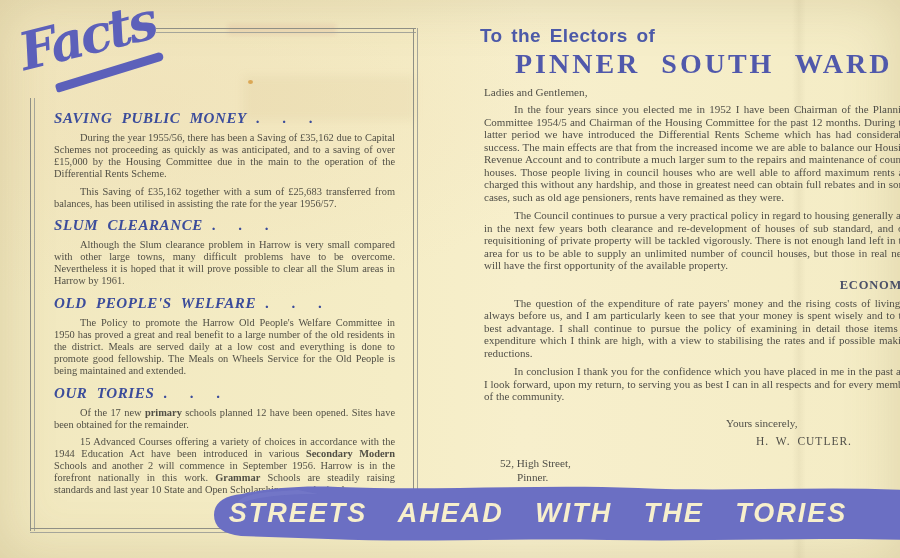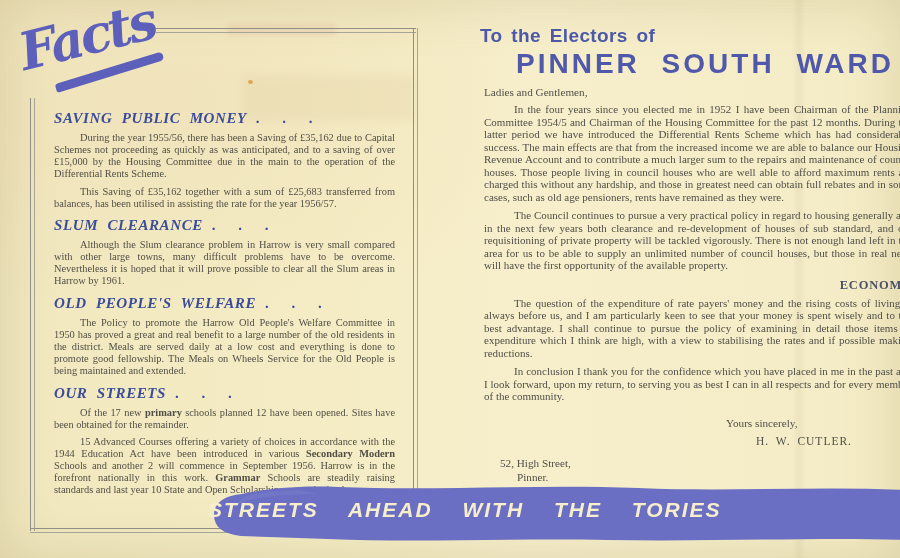--- a/index.html
+++ b/index.html
@@ -52,22 +52,22 @@
   .left-col p{
     margin:0 0 6px;font-size:10.4px;line-height:11.9px;text-align:justify;
     text-indent:26px;
   }
   
   .addr-line{
     position:absolute;left:480px;top:25px;font-family:"Liberation Sans",sans-serif;
     font-weight:bold;font-size:19px;color:#4c59a8;letter-spacing:.4px;word-spacing:3px;text-align:center;
   }
   .ward{
-    position:absolute;left:515px;top:48px;width:380px;text-align:center;
-    font-family:Liberation Sans, sans-serif;font-weight:bold;font-size:28px;
+    position:absolute;left:515px;top:48px;width:380px;
+    font-family:Liberation Serif, serif;font-weight:bold;font-size:28px;
     color:#5058ab;letter-spacing:3px;word-spacing:11px;white-space:nowrap;
   }
   .letter{position:absolute;left:484px;top:86px;width:428px;color:#504f48;}
   .salutation{font-size:11.2px;margin:0 0 5px;}
   .letter p{
     margin:0 0 6px;font-size:11px;line-height:12.5px;text-align:justify;text-indent:30px;
   }
   .econ{
     font-family:"Liberation Serif",serif;font-weight:bold;font-size:12.5px;
     letter-spacing:.8px;color:#4c5168;margin:2px 0 4px;text-align:right;
@@ -76,23 +76,23 @@
   .signature{margin:6px 0 0 272px;font-size:11.5px;letter-spacing:1px;word-spacing:3px;}
   .address{margin-top:9px;font-size:11.2px;}
   .address .l2{margin-left:17px;}
   .address .l1{margin-left:0;}
   .address div{line-height:14px;}
   .address{padding-left:16px;}
   
   .banner{position:absolute;left:208px;top:482px;width:700px;height:64px;}
   .banner svg{position:absolute;left:0;top:0;}
   .banner-text{
-    position:absolute;left:0;top:16px;width:660px;text-align:left;
+    position:absolute;left:0;top:16px;width:660px;text-align:center;
     font-family:"Liberation Sans",sans-serif;font-style:italic;font-weight:bold;
-    font-size:21px;color:#f7efcc;letter-spacing:2px;word-spacing:22px;white-space:nowrap;
+    font-size:27px;color:#f7efcc;letter-spacing:2px;word-spacing:22px;white-space:nowrap;
   }
 </style>
 </head>
 <body>
 
 <div class="sheet">
 
   <div class="fold"></div>
   <div class="ghost1"></div>
   <div class="ghost2"></div>
@@ -118,21 +118,21 @@
       <h2 class="lhead"><span>SLUM CLEARANCE</span><span class="dots">. . .</span></h2>
       <p><span>Although the Slum clearance problem in Harrow is very small compared with other large towns, many difficult problems have to be overcome. Nevertheless it is hoped that it will prove possible to clear all the Slum areas in Harrow by 1961.</span></p>
     </section>
 
     <section>
       <h2 class="lhead"><span>OLD PEOPLE'S WELFARE</span><span class="dots">. . .</span></h2>
       <p><span>The Policy to promote the Harrow Old People's Welfare Committee in 1950 has proved a great and real benefit to a large number of the old residents in the district. Meals are served daily at a low cost and everything is done to promote good fellowship. The Meals on Wheels Service for the Old People is being maintained and extended.</span></p>
     </section>
 
     <section>
-      <h2 class="lhead"><span>OUR STREETS</span><span class="dots">. . .</span></h2>
+      <h2 class="lhead"><span>OUR TORIES</span><span class="dots">. . .</span></h2>
       <p><span>Of the 17 new </span><span style="font-weight: bold;">primary</span><span> schools planned 12 have been opened. Sites have been obtained for the remainder.</span></p>
       <p><span>15 Advanced Courses offering a variety of choices in accordance with the 1944 Education Act have been introduced in various </span><span style="font-weight: bold;">Secondary Modern</span><span> Schools and another 2 will commence in September 1956. Harrow is in the forefront nationally in this work. </span><span style="font-weight: bold;">Grammar</span><span> Schools are steadily raising standards and last year 10 State and Open Scholarships were obtained.</span></p>
     </section>
 
   </div>
 
   <div class="addr-line">To the Electors of</div>
   <div class="ward">PINNER SOUTH WARD</div>
 
   <div class="letter">

